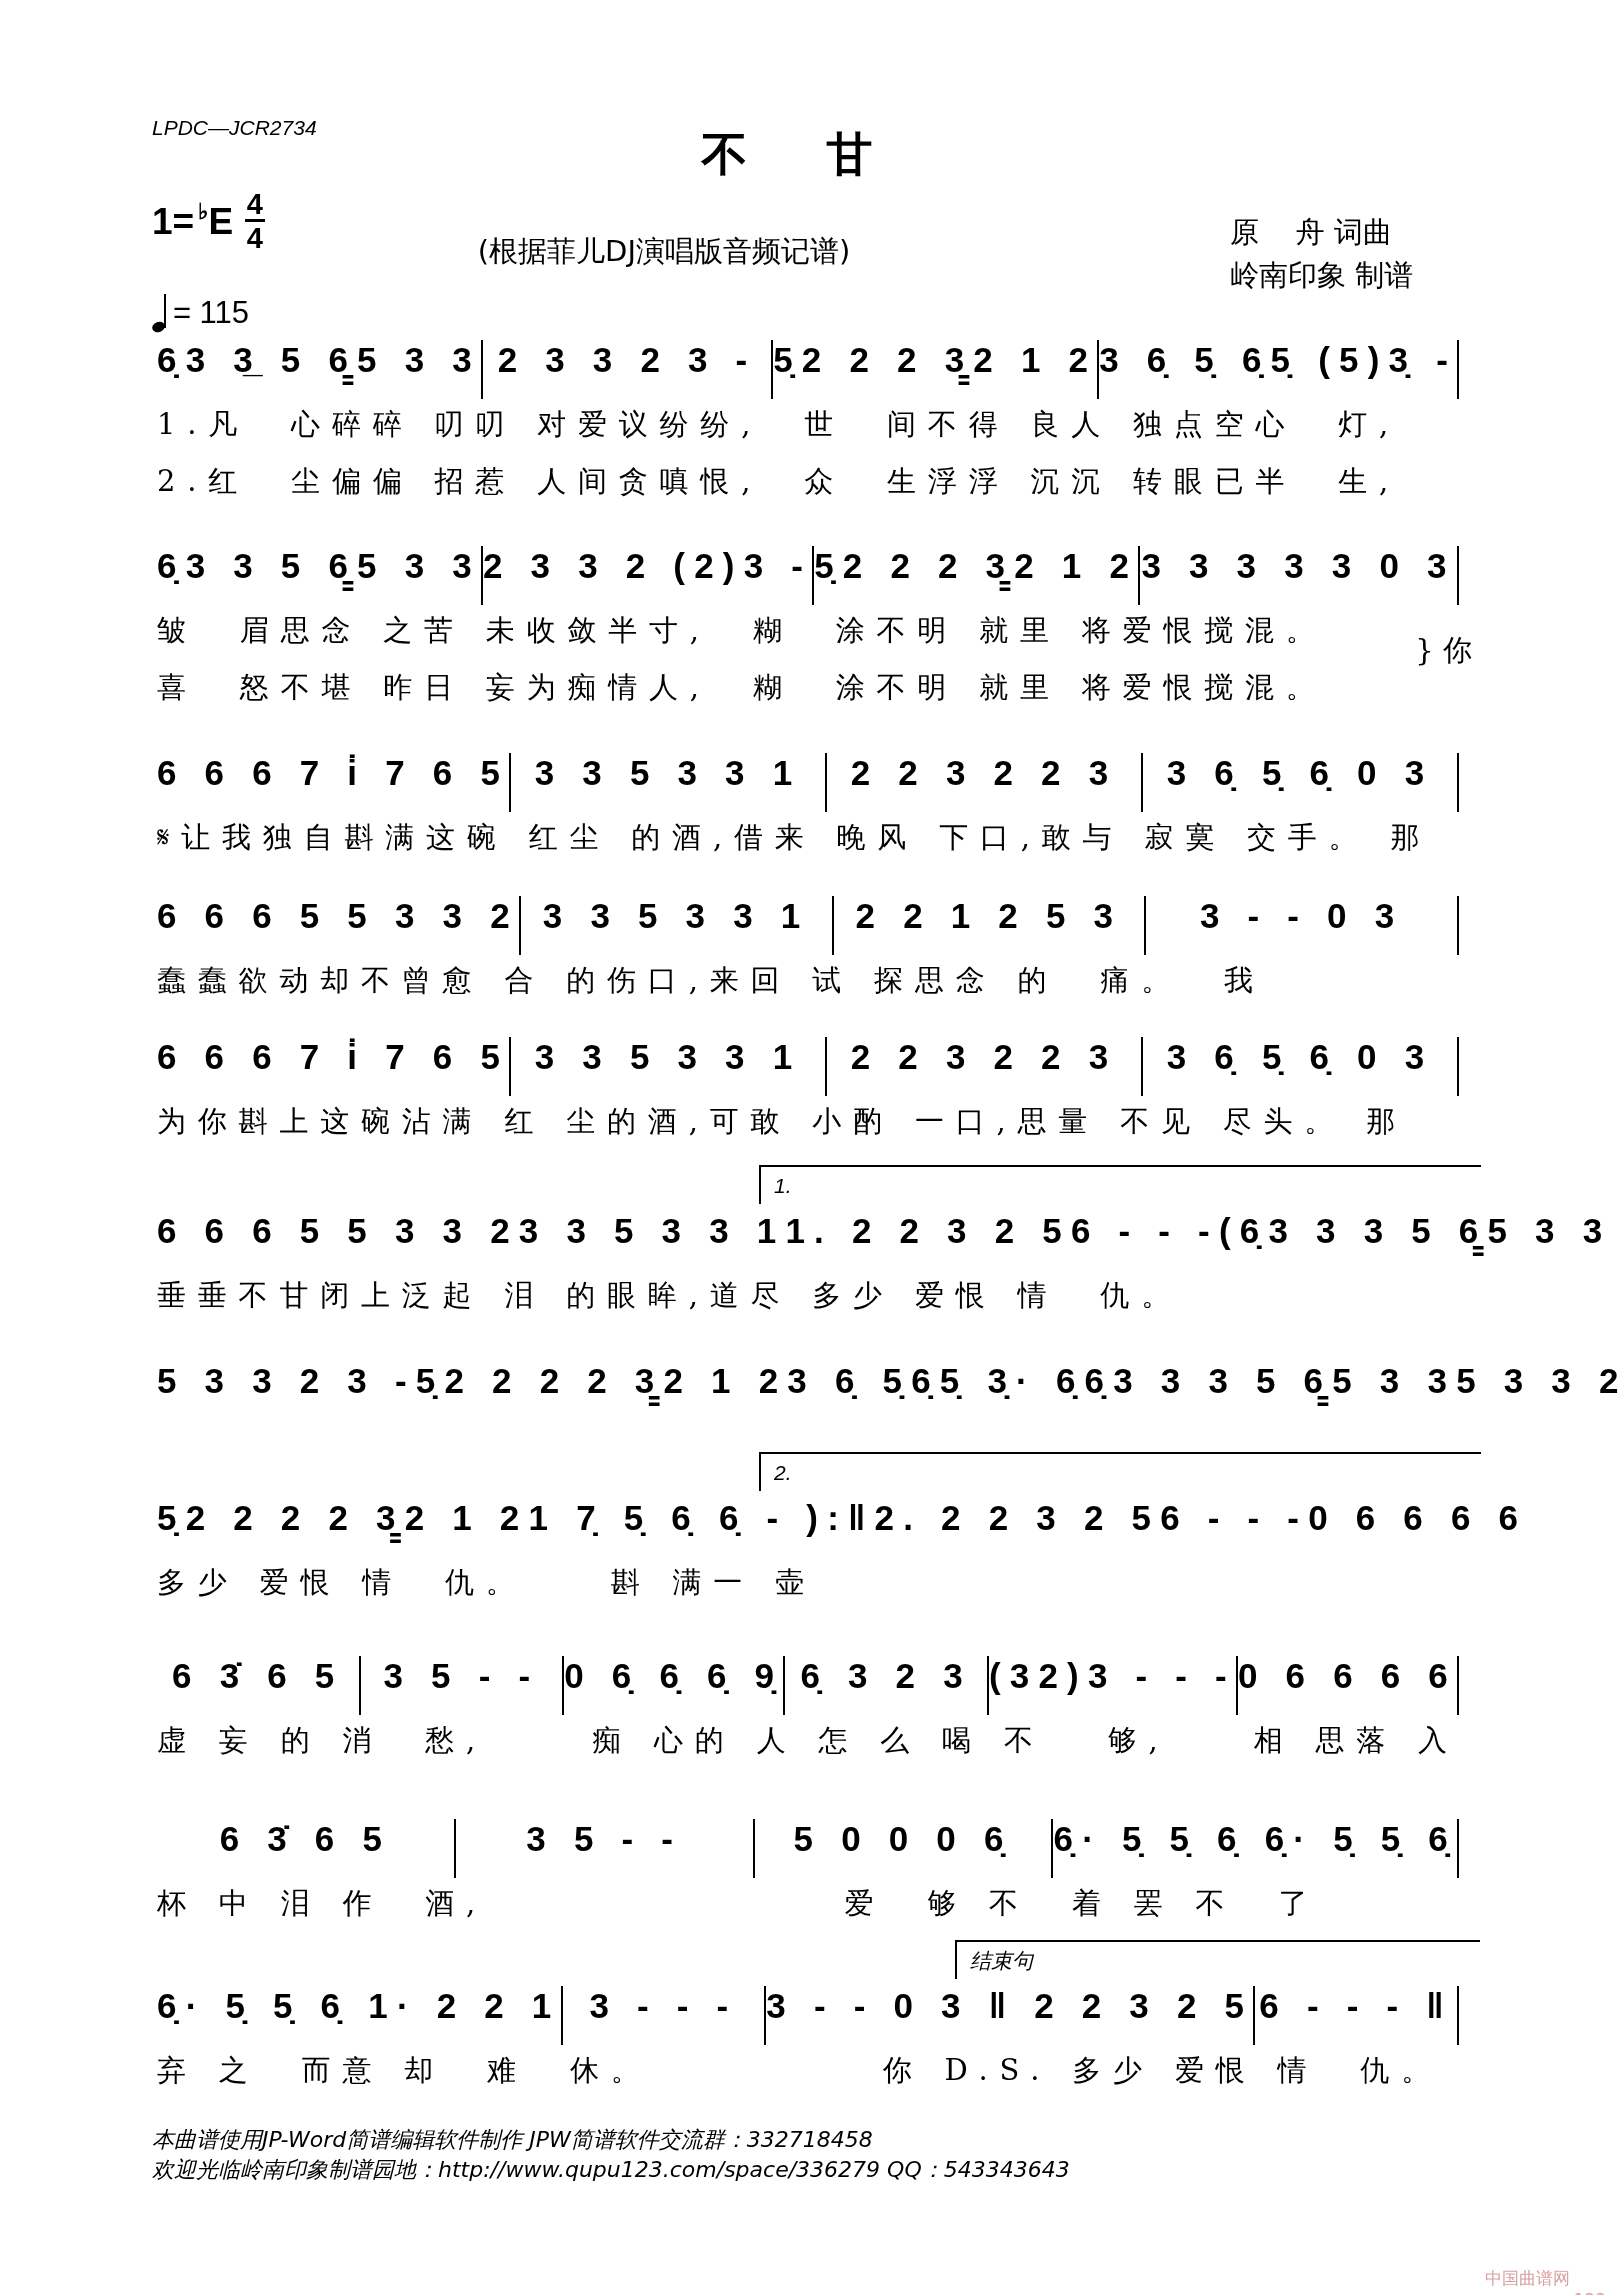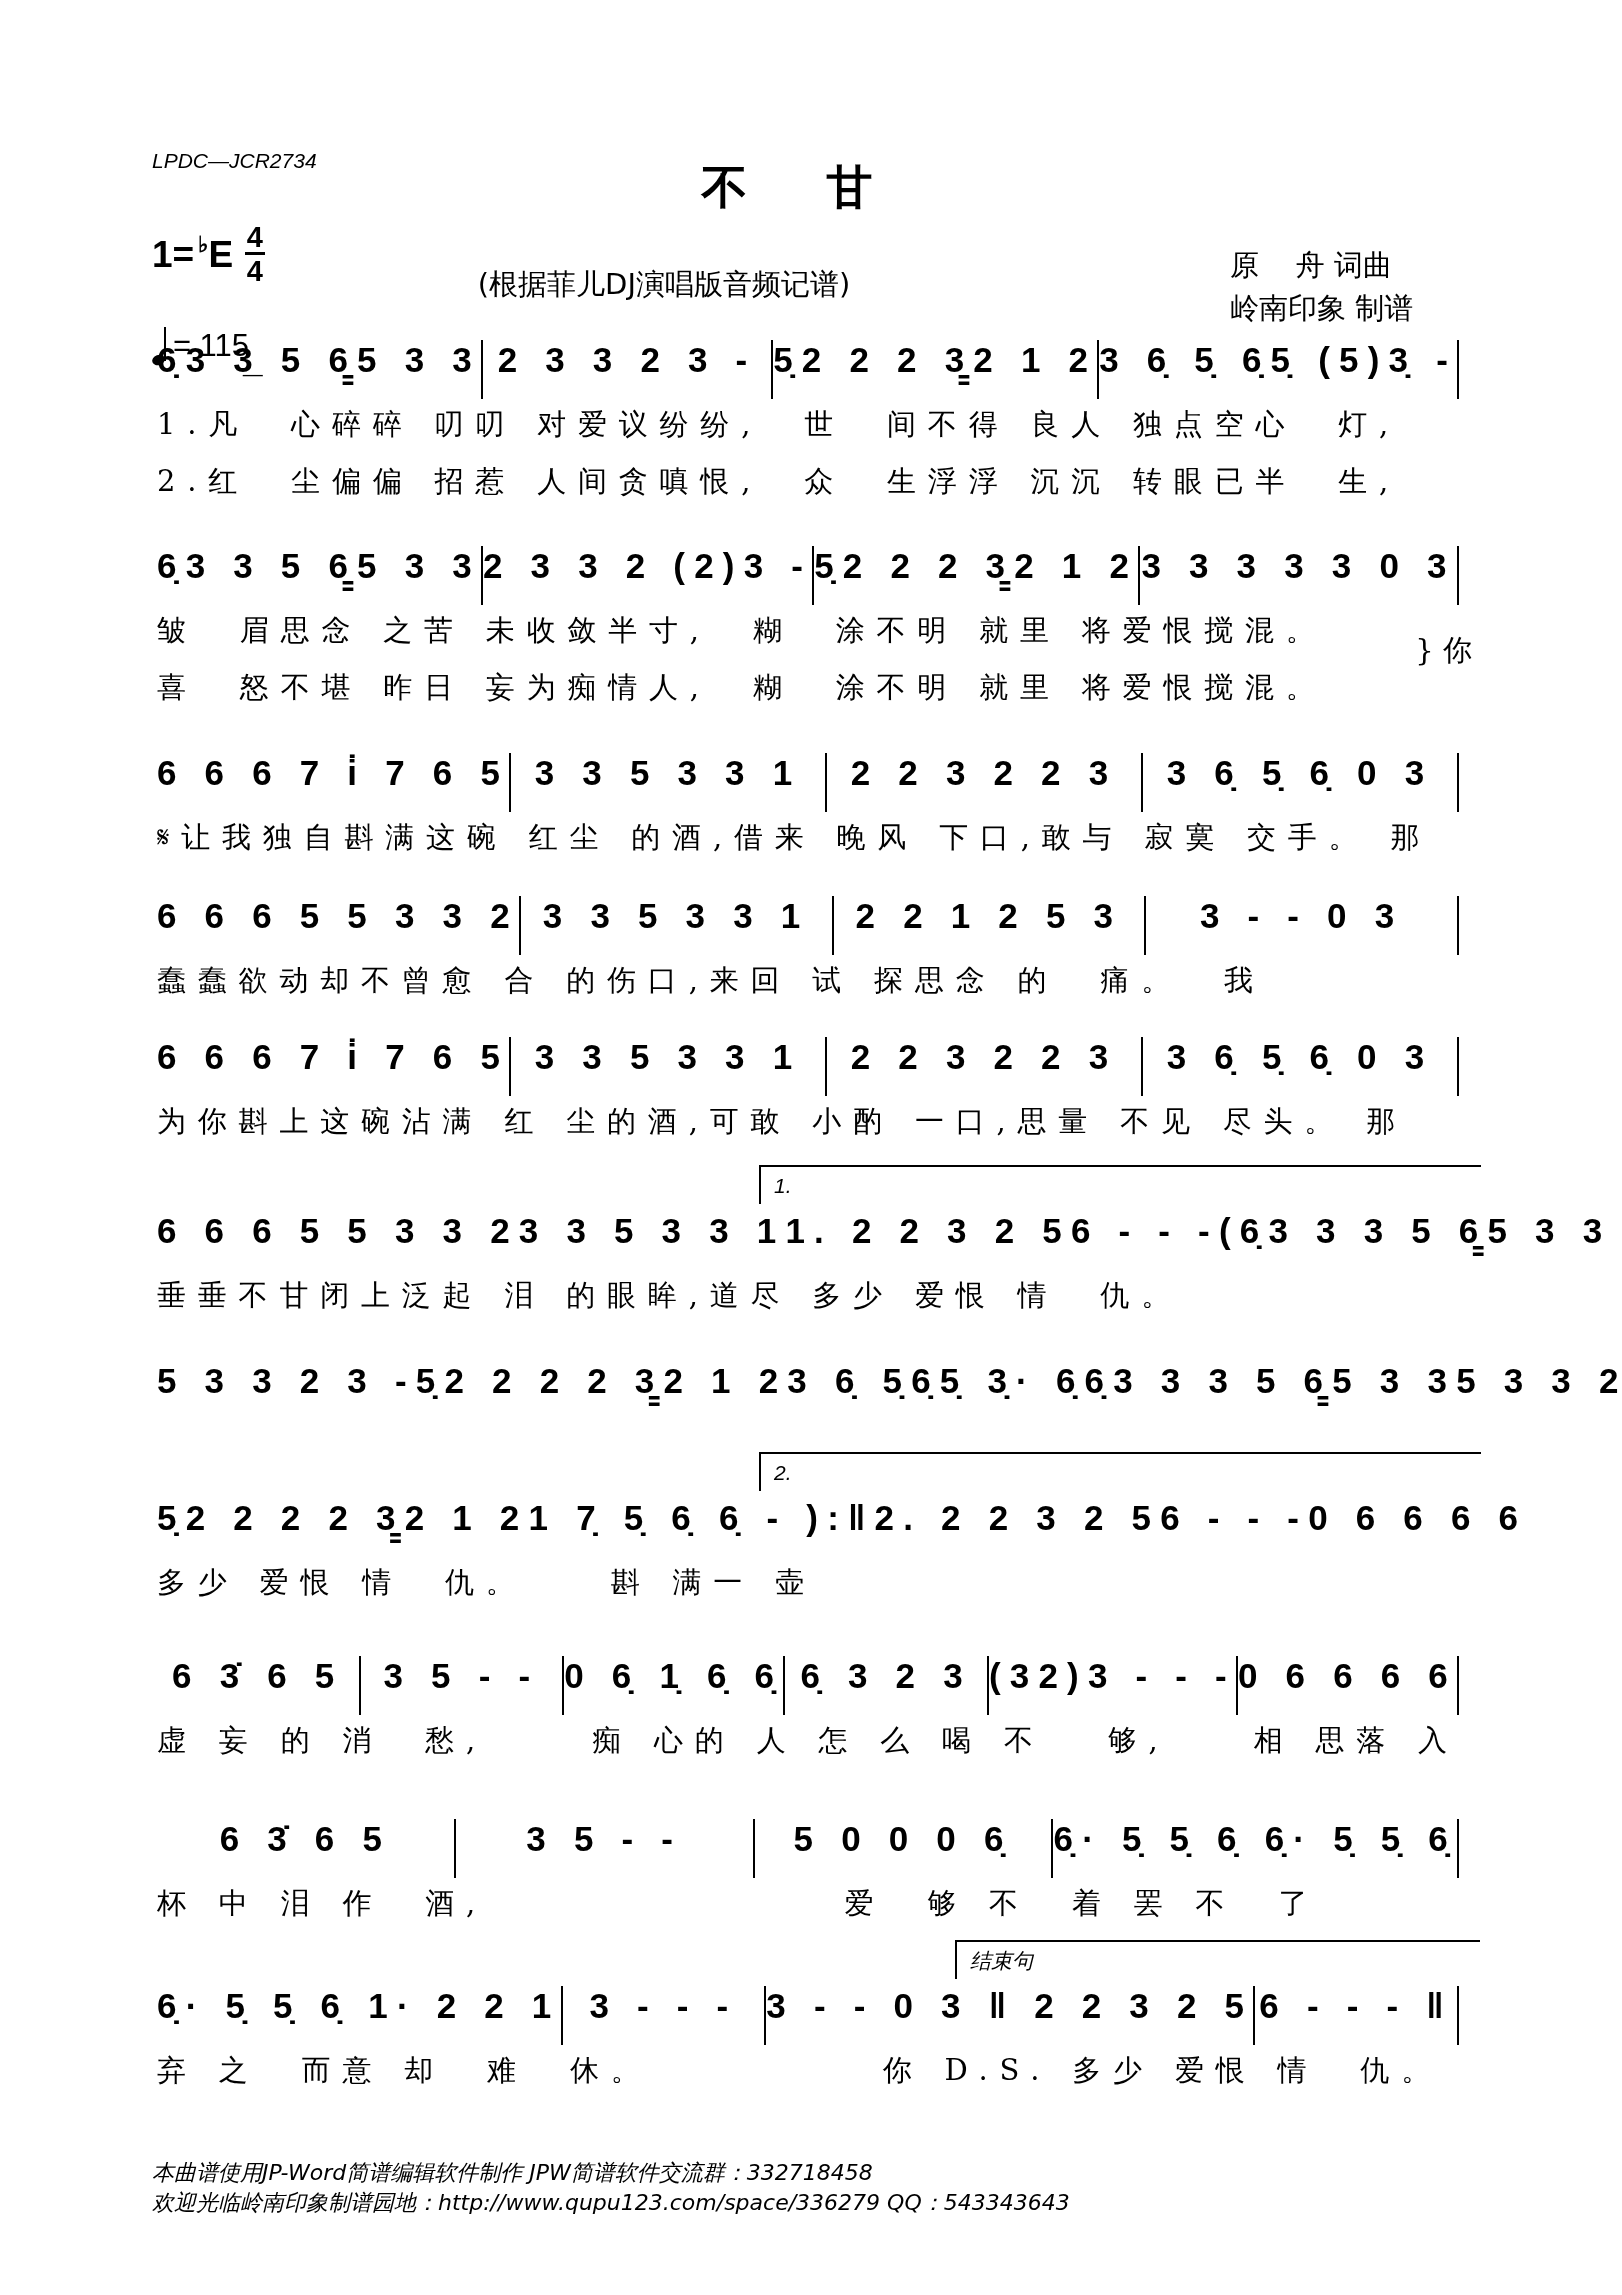--- a/index.html
+++ b/index.html
@@ -1,17 +1,17 @@
 <!DOCTYPE html>
 <html style="font-size:10.5px"><head>
 <meta charset="utf-8">
 <style>
   html, body { margin: 0; padding: 0; background: #ffffff; }
   body { width: 1623px; height: 2295px; position: relative; overflow: hidden; color: #000; }
-  .abs { position: absolute; margin-top: 33px; }
+  .abs { position: absolute; }
   .code { left: 152px; top: 116px; font: italic 21px "Liberation Sans", sans-serif; }
   .title { left: 0; width: 1542px; top: 124px; text-align: center; font: bold 46px "DejaVu Serif", serif; letter-spacing: 79px; text-indent: 79px; padding-left: 16px; }
   .key { left: 152px; top: 190px; font: bold 37px "Liberation Sans", sans-serif; display: flex; align-items: center; }
   .key .flat { font-size: 22px; position: relative; top: -9.2px; margin-left: 3.9px; }
   .key .frac { display: inline-flex; flex-direction: column; align-items: center; margin-left: 11.8px; font-size: 29px; line-height: 29px; }
   .key .frac .bar { width: 19.6px; height: 2.6px; background: #000; }
   .tempo { left: 152px; top: 293px; font: 31px "Liberation Sans", sans-serif; display: flex; align-items: center; }
   .tempo .q { display: inline-block; position: relative; width: 14.4px; height: 39px; margin-right: 6.5px; }
   .tempo .q:before { content: ""; position: absolute; left: 0; bottom: 0; width: 13px; height: 9.8px; border-radius: 50%; background: #000; transform: rotate(-20deg); }
   .tempo .q:after { content: ""; position: absolute; right: 0; bottom: 3.9px; width: 2px; height: 34px; background: #000; }
@@ -79,21 +79,21 @@
     <div class="sys" style="top: 1361px;">
       <div class="notes"><div class="m">5 3 3 2 3 -</div><div class="b"></div><div class="m">5̣2 2 2 2 3̳2 1 2</div><div class="b"></div><div class="m">3 6̣ 5̣6̣5̣ 3̣· 6̣</div><div class="b"></div><div class="m">6̣3 3 3 5 6̳5 3 3</div><div class="b"></div><div class="m">5 3 3 2 3 -</div><div class="b"></div></div>
       <div class="ly"></div>
     </div>
     <div class="sys" style="top: 1498px;">
       <div class="vol" style="left: 602px; width: 707px;">2.</div>
       <div class="notes"><div class="m">5̣2 2 2 2 3̳2 1 2</div><div class="b"></div><div class="m">1 7̣ 5̣ 6̣ 6̣ - ):‖2. 2 2 3 2 5</div><div class="b"></div><div class="m">6 - - -</div><div class="b"></div><div class="m">0 6 6 6 6</div><div class="b"></div></div>
       <div class="ly">多少 爱恨 情  仇。    斟 满一 壶</div>
     </div>
     <div class="sys" style="top: 1656px;">
-      <div class="notes"><div class="m">6 3̇ 6 5</div><div class="b"></div><div class="m">3 5 - -</div><div class="b"></div><div class="m">0 6̣ 1̣ 6̣ 6̣</div><div class="b"></div><div class="m">6̣ 3 2 3</div><div class="b"></div><div class="m">(32)3 - - -</div><div class="b"></div><div class="m">0 6 6 6 6</div><div class="b"></div></div>
+      <div class="notes"><div class="m">6 3̇ 6 5</div><div class="b"></div><div class="m">3 5 - -</div><div class="b"></div><div class="m">0 6̣ 6̣ 6̣ 9̣</div><div class="b"></div><div class="m">6̣ 3 2 3</div><div class="b"></div><div class="m">(32)3 - - -</div><div class="b"></div><div class="m">0 6 6 6 6</div><div class="b"></div></div>
       <div class="ly">虚 妄 的 消  愁,     痴 心的 人 怎 么 喝 不   够,    相 思落 入</div>
     </div>
     <div class="sys" style="top: 1819px;">
       <div class="notes"><div class="m">6 3̇ 6 5</div><div class="b"></div><div class="m">3 5 - -</div><div class="b"></div><div class="m">5 0 0 0 6̣</div><div class="b"></div><div class="m">6̣· 5̣ 5̣ 6̣ 6̣· 5̣ 5̣ 6̣</div><div class="b"></div></div>
       <div class="ly">杯 中 泪 作  酒,                 爱  够 不  着 罢 不  了</div>
     </div>
     <div class="sys" style="top: 1986px;">
       <div class="vol" style="left: 798px; width: 510px;">结束句</div>
       <div class="notes"><div class="m">6̣· 5̣ 5̣ 6̣ 1· 2 2 1</div><div class="b"></div><div class="m">3 - - -</div><div class="b"></div><div class="m">3 - - 0 3 ‖ 2 2 3 2 5</div><div class="b"></div><div class="m">6 - - - ‖</div><div class="b"></div></div>
       <div class="ly">弃 之  而意 却  难  休。           你 D.S. 多少 爱恨 情  仇。</div>

